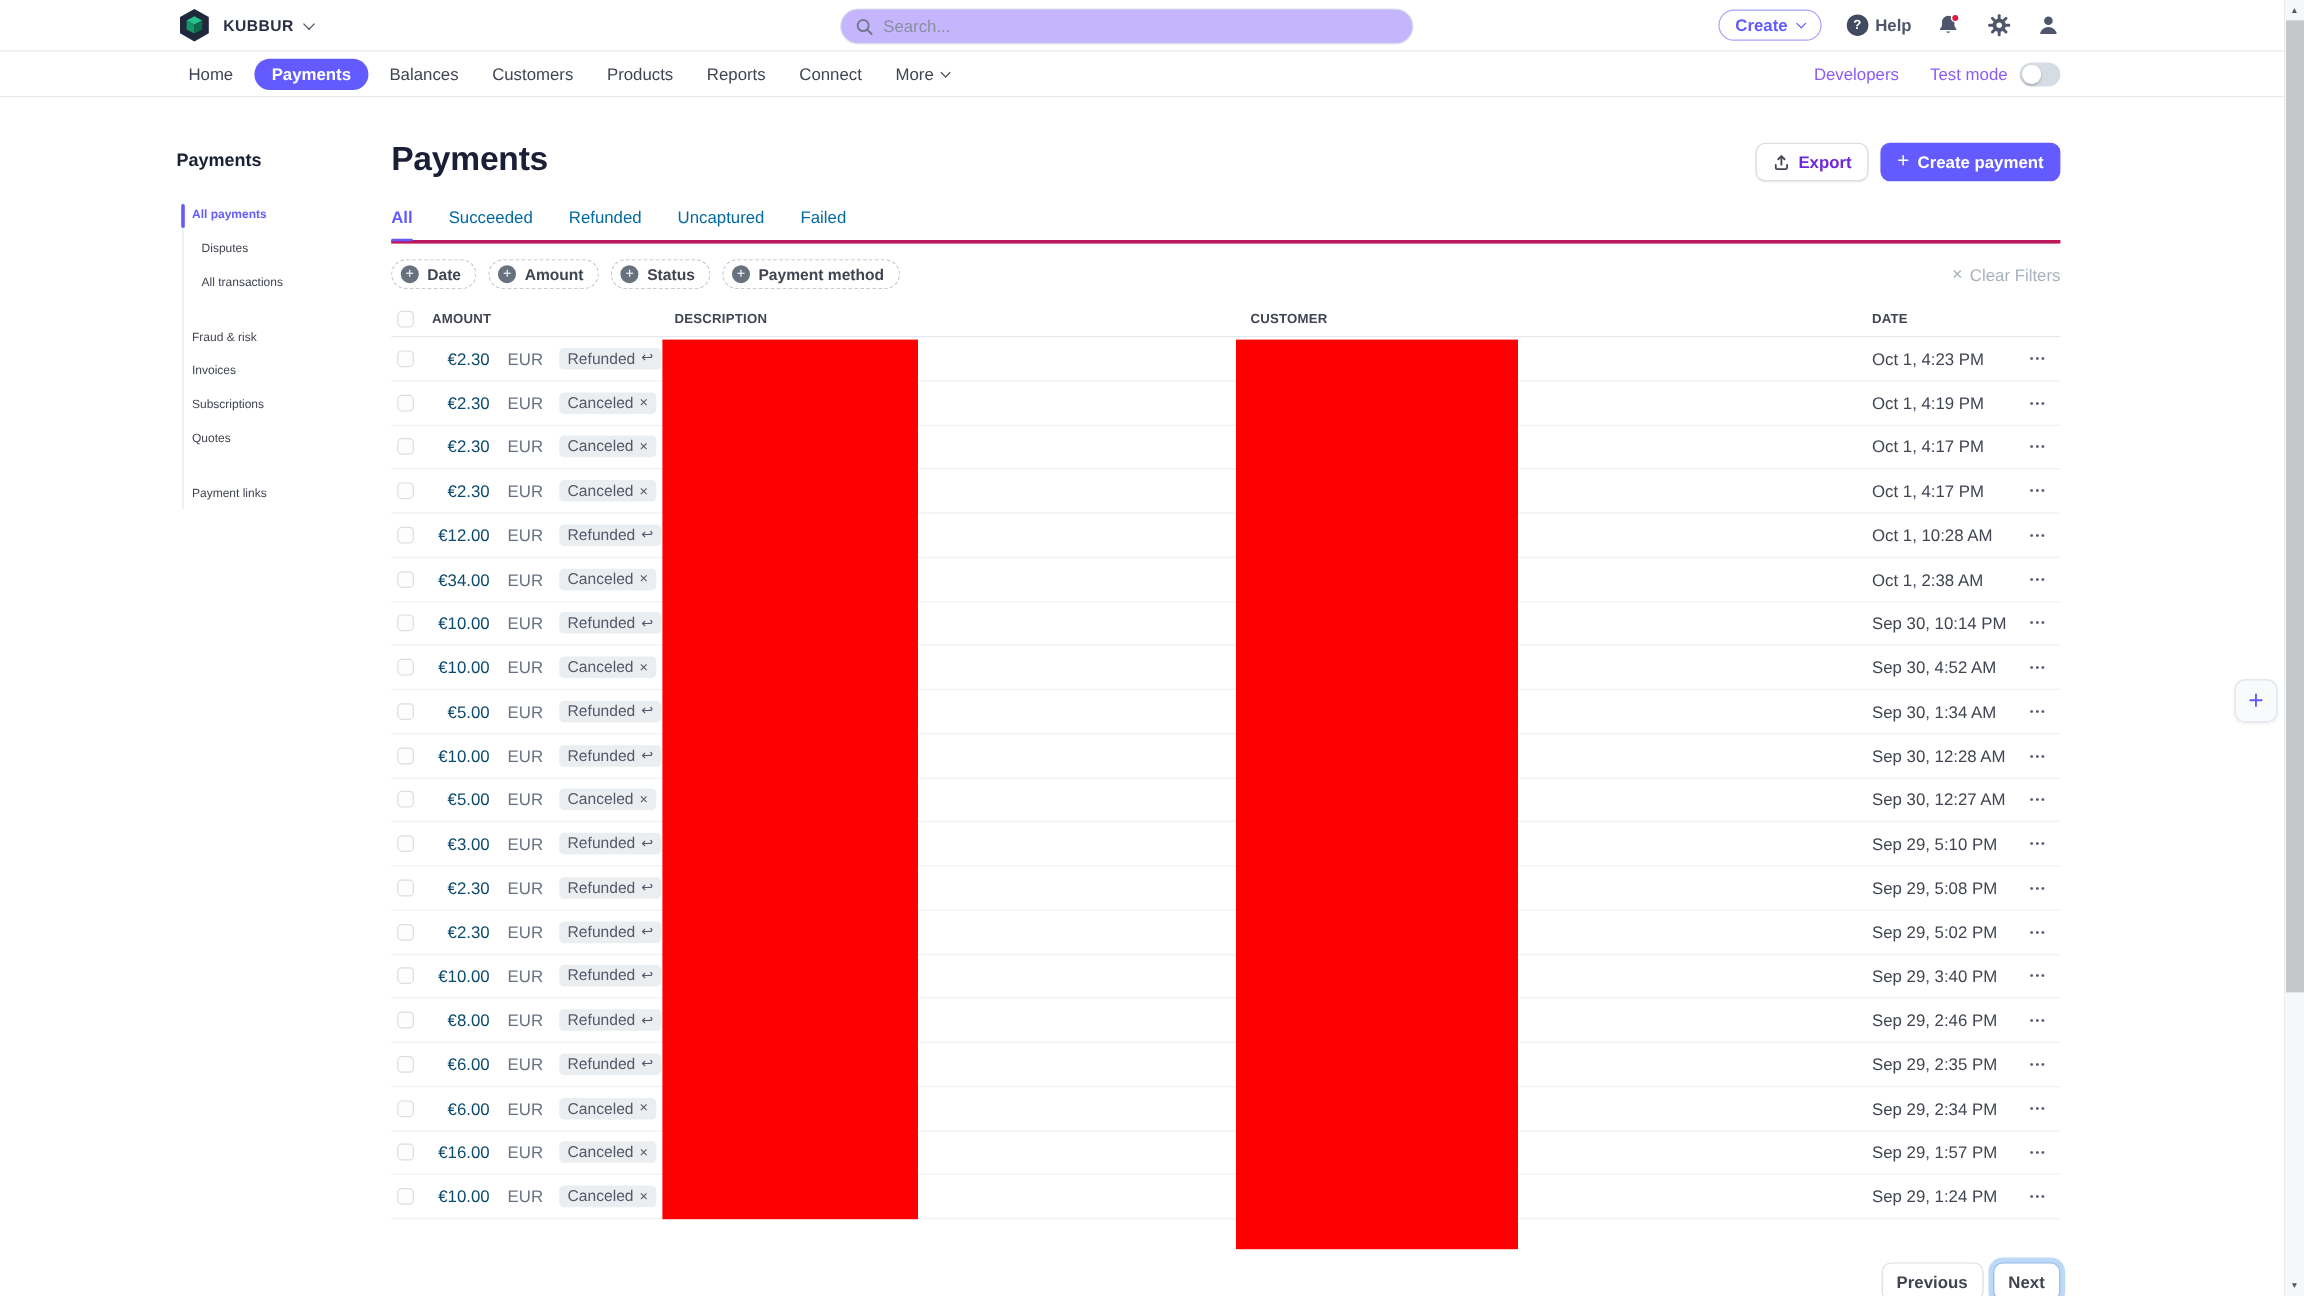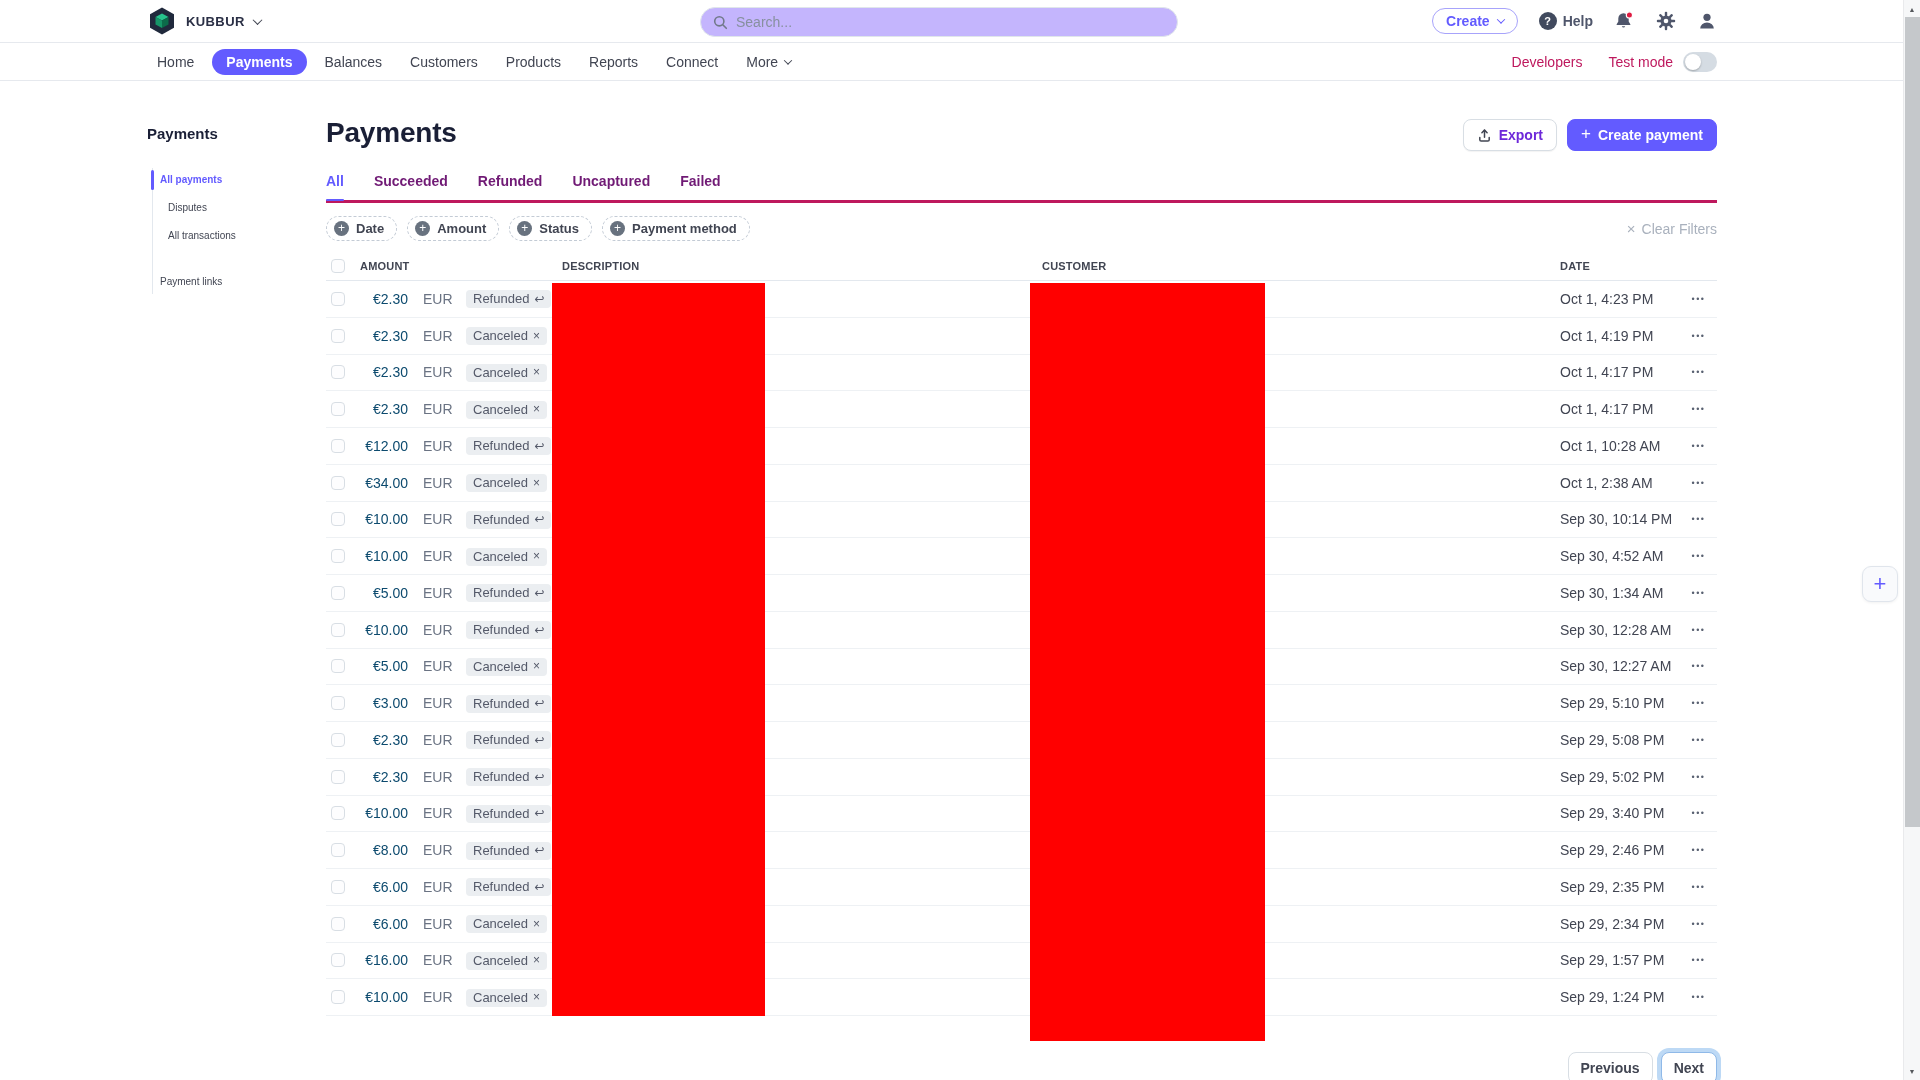--- a/index.html
+++ b/index.html
@@ -26,21 +26,21 @@
   .help-q { width:18px; height:18px; border-radius:50%; background:#414a5e; color:#fff; font-size:11px;
     font-weight:700; display:flex; align-items:center; justify-content:center; }
   .icon-btn { display:flex; align-items:center; background:none; border:0; cursor:pointer; }
 
   
   .navbar { height:38px; display:flex; align-items:center; padding:0 203px 0 147px; border-bottom:1px solid #e6e9ee; }
   .nav-left { display:flex; gap:8px; }
   .nav-item { font-size:14px; font-weight:500; color:#414552; padding:5px 10px; cursor:pointer;
     display:flex; align-items:center; gap:7px; }
   .nav-item.active { background:#635bff; color:#fff; border-radius:15px; padding:5px 14px; font-weight:600; }
-  .nav-right { margin-left:auto; display:flex; align-items:center; gap:26px; font-size:14px; font-weight:500; color:#be185d;padding-left:28px; }
+  .nav-right { margin-left:auto; display:flex; align-items:center; gap:26px; font-size:14px; font-weight:500; color:#8b5cf6;padding-left:28px; }
   .test-mode { display:flex; align-items:center; gap:10px; }
   .toggle { width:34px; height:20px; border-radius:10px; background:#d5dce3; position:relative; cursor:pointer; }
   .toggle .knob { position:absolute; left:2px; top:2px; width:16px; height:16px; border-radius:50%;
     background:#fff; box-shadow:0 1px 2px rgba(0,0,0,.25); }
 
   
   .app { display:flex; padding:0 203px 0 147px; }
   .sidebar { width:179px; flex:none; padding-top:44px; }
   .side-heading { font-size:15px; font-weight:700; color:#1a1f36; margin-bottom:24px; }
   .side-groups { position:relative; padding-left:13px; }
@@ -56,21 +56,21 @@
   .title-row { display:flex; align-items:flex-start; }
   .page-title { font-size:28px; font-weight:700; color:#1a1f36; letter-spacing:-.2px; }
   .title-actions { margin-left:auto; display:flex; gap:10px; margin-top:2px; }
   .btn { height:32px; display:inline-flex; align-items:center; gap:7px; border-radius:8px; font-size:14px;
     font-weight:600; font-family:inherit; padding:0 13px; cursor:pointer; }
   .btn-export { background:#fff; border:1px solid #d8dee4; color:#6d28d9; box-shadow:0 1px 1px rgba(0,0,0,.05); }
   .btn-primary { background:#635bff; border:1px solid #635bff; color:#fff; }
   .btn-primary .plus { font-size:17px; font-weight:400; margin-top:-2px; }
 
   .tabs { display:flex; gap:30px; margin-top:22px; border-bottom:3px solid #be185d; }
-  .tab { font-size:14px; font-weight:700; color:#701a75; padding-bottom:11px; cursor:pointer; position:relative; }
+  .tab { font-size:14px; font-weight:400; color:#0369a1; padding-bottom:11px; cursor:pointer; position:relative; }
   .tab.active { color:#635bff; font-weight:600; }
   .tab.active::after { content:""; position:absolute; left:0; right:0; bottom:-1px; height:2px; background:#635bff; border-radius:1px; }
 
   .filters { display:flex; align-items:center; margin-top:13px; }
   .chips { display:flex; gap:10px; }
   .chip { display:inline-flex; align-items:center; gap:7px; border:1px dashed #c3cbd5; background:#fff;
     border-radius:15px; padding:4px 12px 4px 7px; font-size:13px; font-weight:600; color:#414552;
     font-family:inherit; cursor:pointer; }
   .chip-plus { width:15px; height:15px; border-radius:50%; background:#68727f; color:#fff; font-size:12px;
     line-height:15px; text-align:center; font-weight:500; flex:none; }
@@ -211,20 +211,26 @@
 <div class="app">
   <aside class="sidebar">
     <div class="side-heading">Payments</div>
     <div class="side-groups" id="sidebar-groups">
         <div class="side-group">
           <div class="side-item active">All payments</div>
           <div class="side-item indent">Disputes</div>
           <div class="side-item indent">All transactions</div>
         </div>
         <div class="side-group">
+          <div class="side-item">Fraud &amp; risk</div>
+          <div class="side-item">Invoices</div>
+          <div class="side-item">Subscriptions</div>
+          <div class="side-item">Quotes</div>
+        </div>
+        <div class="side-group">
           <div class="side-item">Payment links</div>
         </div>
       </div>
   </aside>
 
   <main class="main">
     <div class="title-row">
       <h1 class="page-title">Payments</h1>
       <div class="title-actions">
         <button class="btn btn-export">

